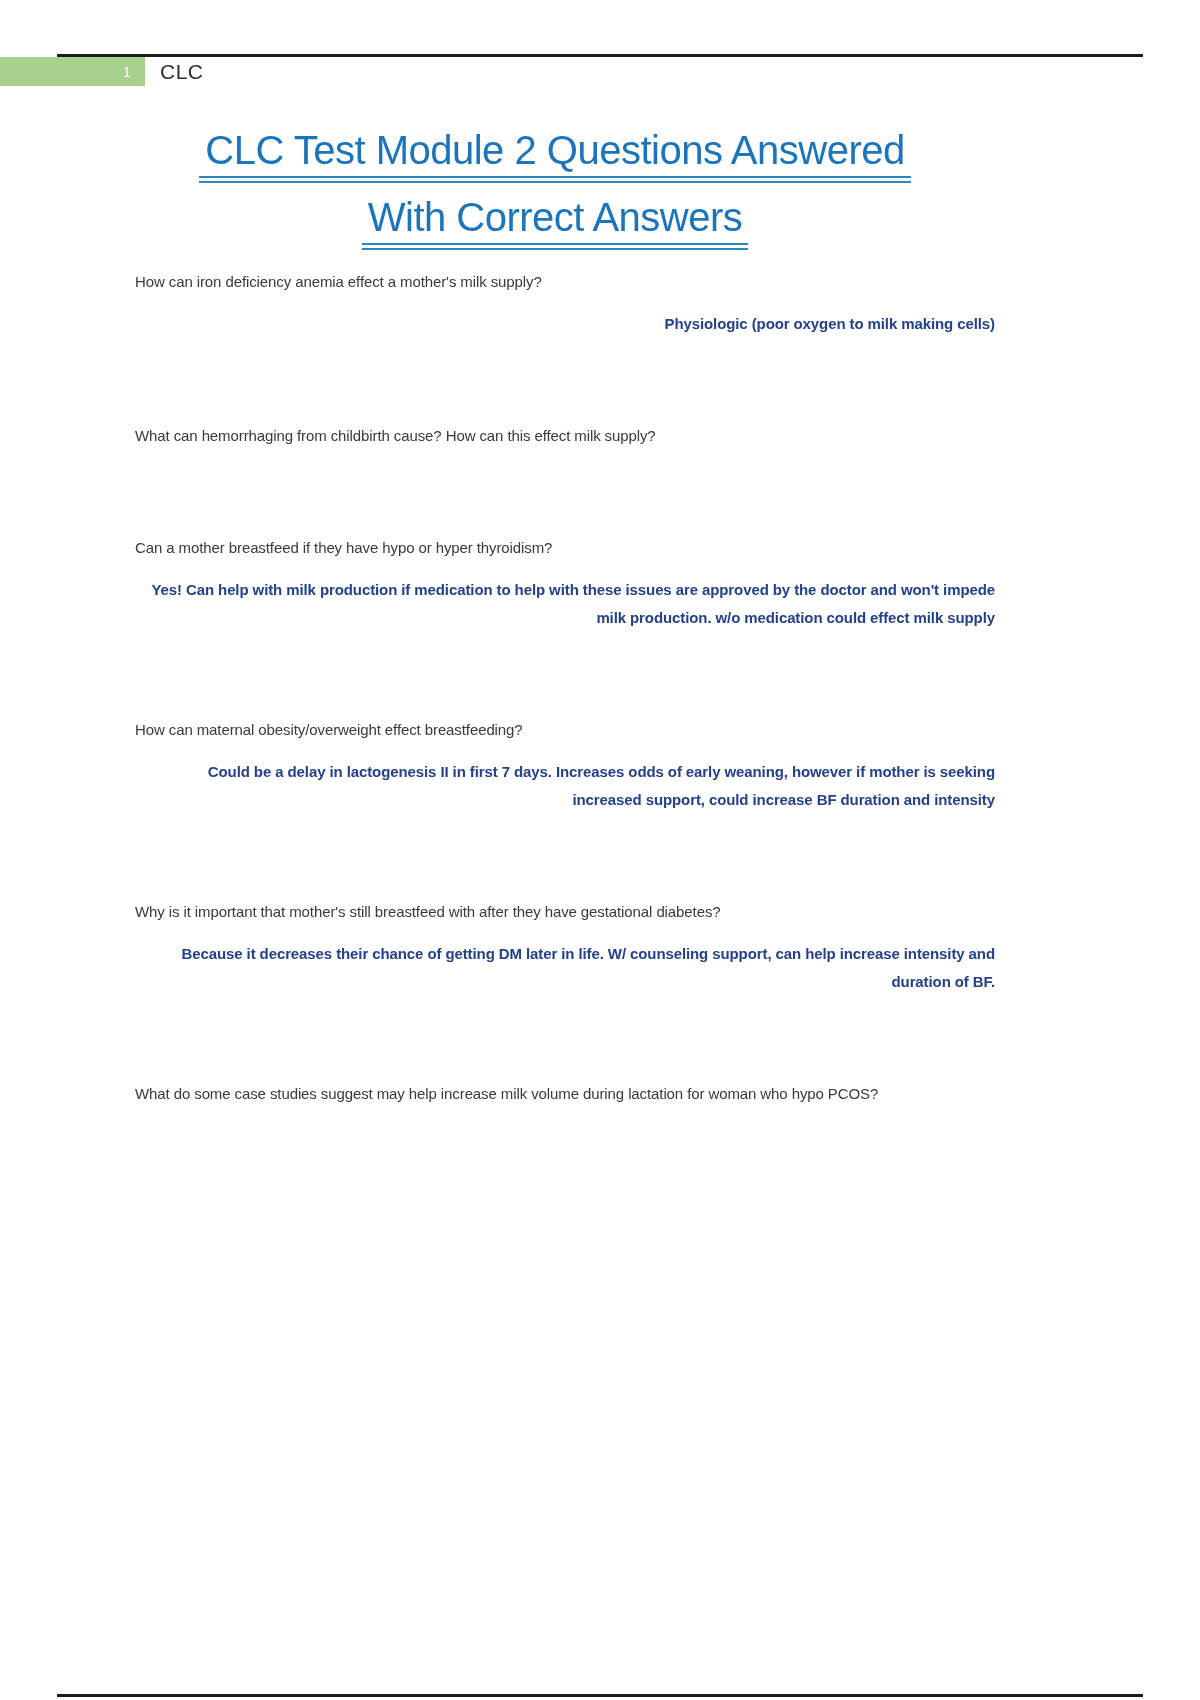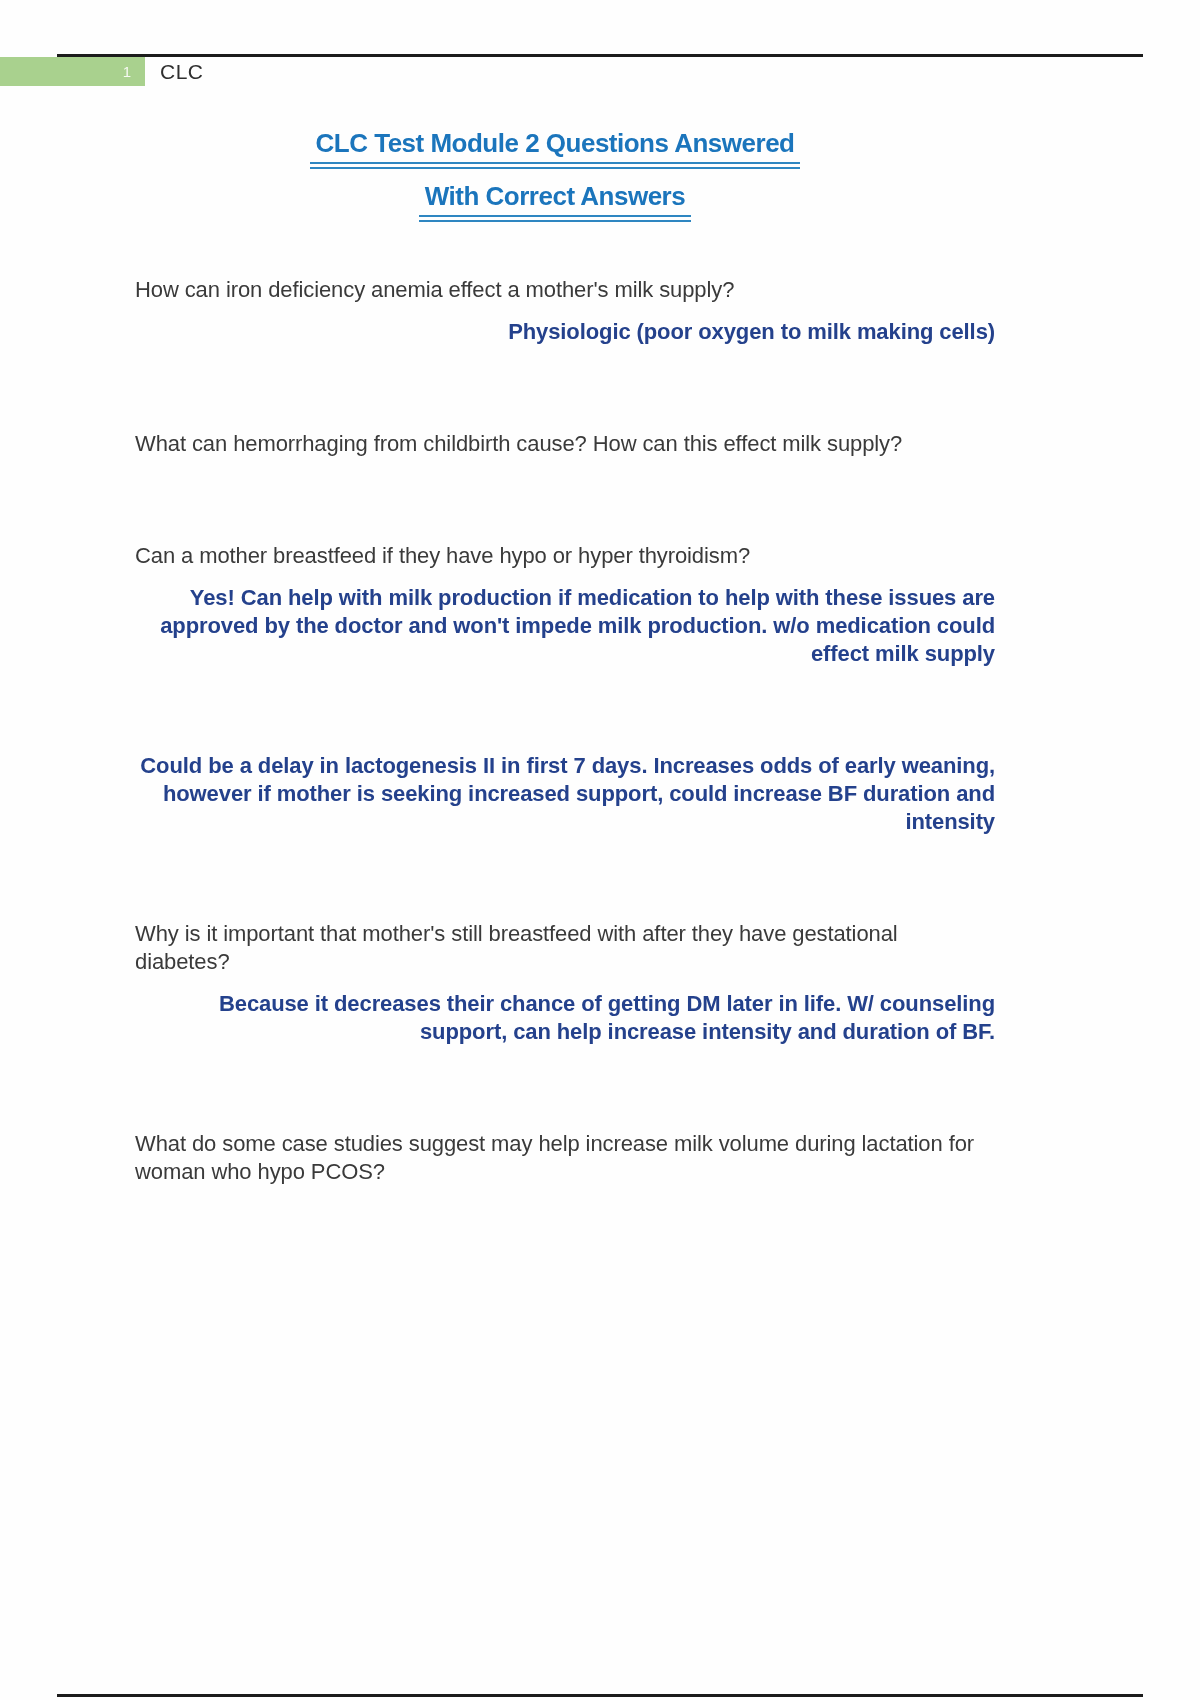--- a/index.html
+++ b/index.html
@@ -39,33 +39,33 @@
   }
   .header-label{
     position:absolute;left:160px;top:57px;height:29px;line-height:29px;
     font-size:21px;color:#2f2f2f;letter-spacing:0.5px;
   }
   .title-wrap{
     position:absolute;left:0;top:128px;width:1110px;text-align:center;
   }
   .title-line{
     display:inline-block;
-    font-size:26px;font-weight:bold;color:var(--title-blue);
+    font-size:40px;font-weight:normal;color:var(--title-blue);
     letter-spacing:-0.5px;
     padding:0 6px 3px 6px;
     border-bottom:7px double var(--title-underline);
   }
   .title-line2-row{margin-top:12px;}
   .content{
     position:absolute;left:135px;top:268px;width:860px;
   }
   .qa-group{margin:0 0 84px 0;}
   .content p{
-    margin:8px 0 14px 0;
-    font-size:22px;line-height:28px;letter-spacing:-0.1px;
+    margin:0 0 14px 0;
+    font-size:15px;line-height:28px;letter-spacing:-0.1px;
   }
   p.question{color:var(--question-gray);font-weight:normal;}
   p.answer{color:var(--answer-blue);font-weight:bold;text-align:right;}
 </style>
 </head>
 <body>
 
 <div class="page">
 
   <div class="top-rule"></div>
@@ -95,20 +95,21 @@
     <div class="qa-group">
       <p class="question">What can hemorrhaging from childbirth cause? How can this effect milk supply?</p>
     </div>
 
     <div class="qa-group">
       <p class="question">Can a mother breastfeed if they have hypo or hyper thyroidism?</p>
       <p class="answer">Yes! Can help with milk production if medication to help with these issues are approved by the doctor and won't impede milk production. w/o medication could effect milk supply</p>
     </div>
 
     <div class="qa-group">
+      <p class="question">How can maternal obesity/overweight effect breastfeeding?</p>
       <p class="answer">Could be a delay in lactogenesis II in first 7 days. Increases odds of early weaning, however if mother is seeking increased support, could increase BF duration and intensity</p>
     </div>
 
     <div class="qa-group">
       <p class="question">Why is it important that mother's still breastfeed with after they have gestational diabetes?</p>
       <p class="answer">Because it decreases their chance of getting DM later in life. W/ counseling support, can help increase intensity and duration of BF.</p>
     </div>
 
     <div class="qa-group">
       <p class="question">What do some case studies suggest may help increase milk volume during lactation for woman who hypo PCOS?</p>

